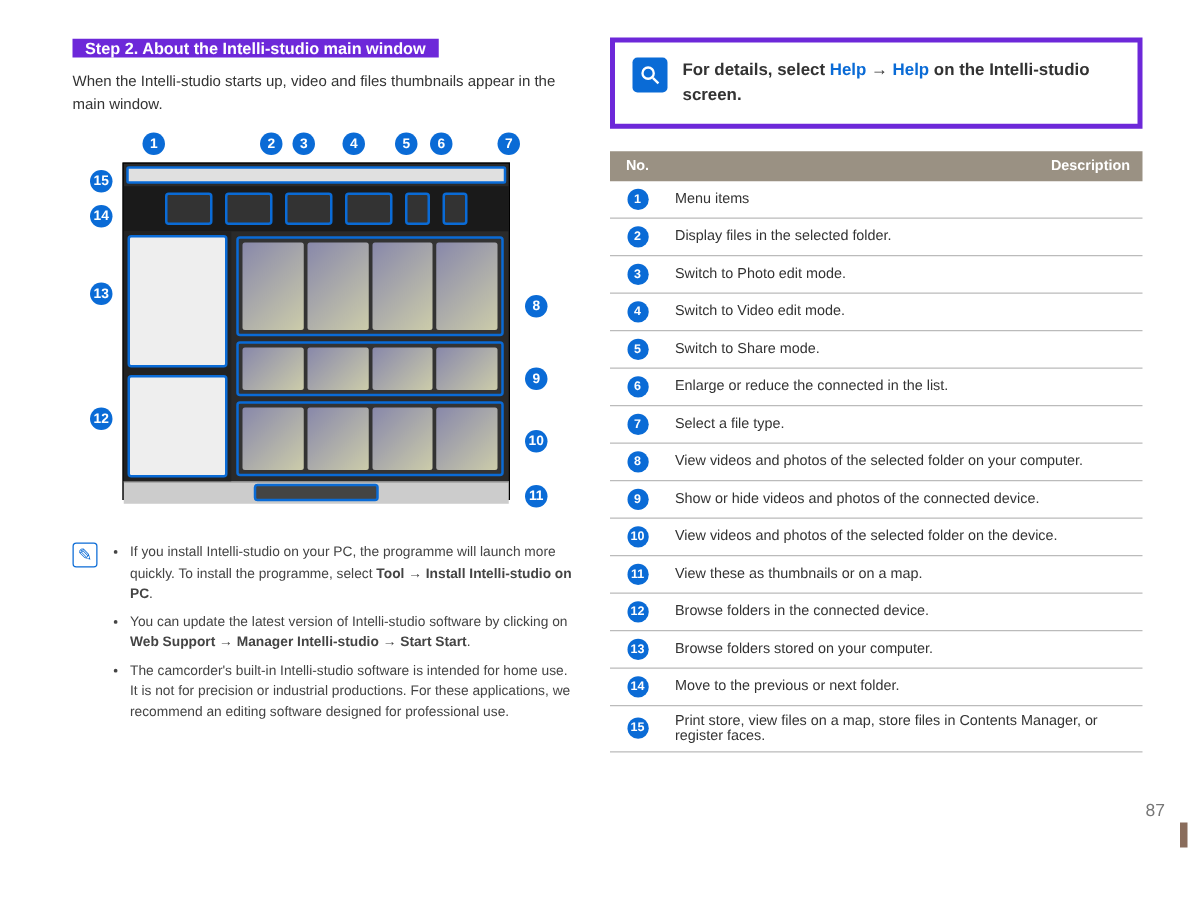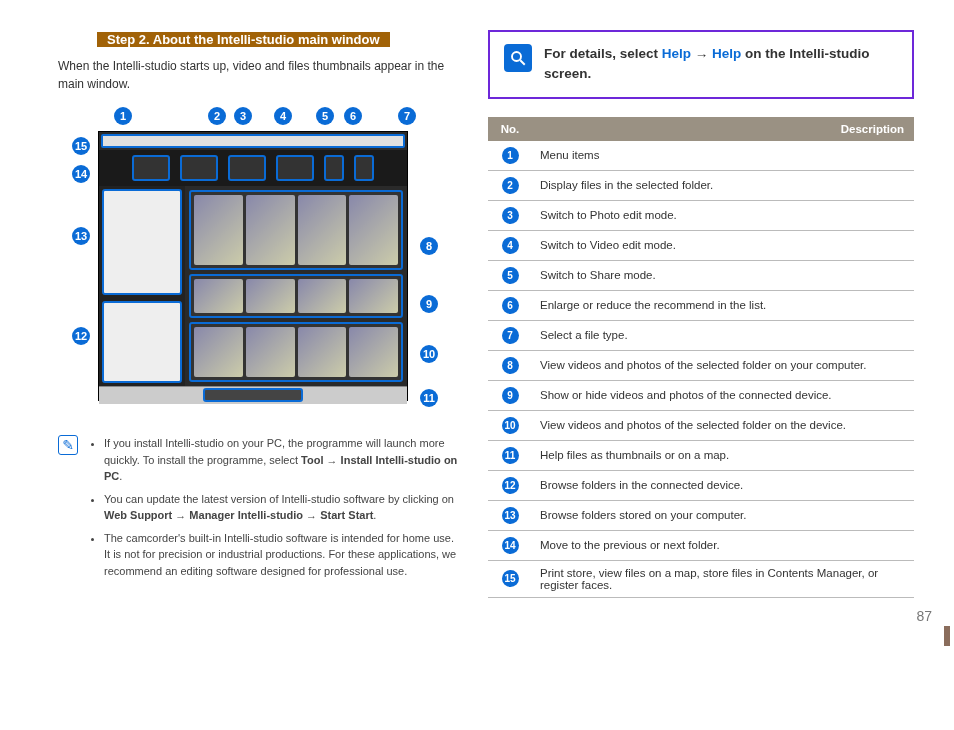--- a/index.html
+++ b/index.html
@@ -25,28 +25,27 @@
     font-size: 22px;
     font-weight: 300;
   }
   .columns {
     display: flex;
     gap: 30px;
   }
   .col-left { width: 400px; }
   .col-right { flex: 1; }
   .step-bar {
-    background: #a16207;
+    background: #6d28d9;
     color: #fff;
     font-size: 13px;
     font-weight: bold;
     padding: 0 10px;
     display: inline-block;
     margin-bottom: 10px;
-    margin-left: 39px;
   }
   .intro-text {
     font-size: 12px;
     line-height: 1.5;
     margin-bottom: 14px;
   }
   .diagram {
     position: relative;
     width: 400px;
     height: 310px;
@@ -100,21 +99,21 @@
     color: #0a6bd6;
     display: flex;
     align-items: center;
     justify-content: center;
     font-size: 14px;
     flex-shrink: 0;
   }
   .note-list { list-style: disc; padding-left: 14px; }
   .note-list li { margin-bottom: 6px; }
   .help-box {
-    border: 2px solid #6d28d9;
+    border: 4px solid #6d28d9;
     padding: 12px 14px;
     display: flex;
     gap: 12px;
     align-items: flex-start;
     margin-bottom: 18px;
     background:#fff;
   }
   .help-icon {
     width: 28px;
     height: 28px;
@@ -157,21 +156,21 @@
     color: #fff;
     border-radius: 50%;
     font-size: 10px;
     font-weight: bold;
     align-items: center;
     justify-content: center;
   }
   .page-num {
     position: absolute;
     right: 22px;
-    top: 608px;
+    top: 640px;
     font-size: 14px;
     color: #777;
   }
   .page-num::after {
     content:"";
     display:block;
     width:6px;
     height:20px;
     background:#8a6d5c;
     position:absolute;
@@ -298,41 +297,41 @@
             <tr>
               <td class="num"><span class="num-circle">4</span></td>
               <td>Switch to Video edit mode.</td>
             </tr>
             <tr>
               <td class="num"><span class="num-circle">5</span></td>
               <td>Switch to Share mode.</td>
             </tr>
             <tr>
               <td class="num"><span class="num-circle">6</span></td>
-              <td>Enlarge or reduce the recommend in the list.</td>
+              <td>Enlarge or reduce the connected in the list.</td>
             </tr>
             <tr>
               <td class="num"><span class="num-circle">7</span></td>
               <td>Select a file type.</td>
             </tr>
             <tr>
               <td class="num"><span class="num-circle">8</span></td>
               <td>View videos and photos of the selected folder on your computer.</td>
             </tr>
             <tr>
               <td class="num"><span class="num-circle">9</span></td>
               <td>Show or hide videos and photos of the connected device.</td>
             </tr>
             <tr>
               <td class="num"><span class="num-circle">10</span></td>
               <td>View videos and photos of the selected folder on the device.</td>
             </tr>
             <tr>
               <td class="num"><span class="num-circle">11</span></td>
-              <td>Help files as thumbnails or on a map.</td>
+              <td>View these as thumbnails or on a map.</td>
             </tr>
             <tr>
               <td class="num"><span class="num-circle">12</span></td>
               <td>Browse folders in the connected device.</td>
             </tr>
             <tr>
               <td class="num"><span class="num-circle">13</span></td>
               <td>Browse folders stored on your computer.</td>
             </tr>
             <tr>

